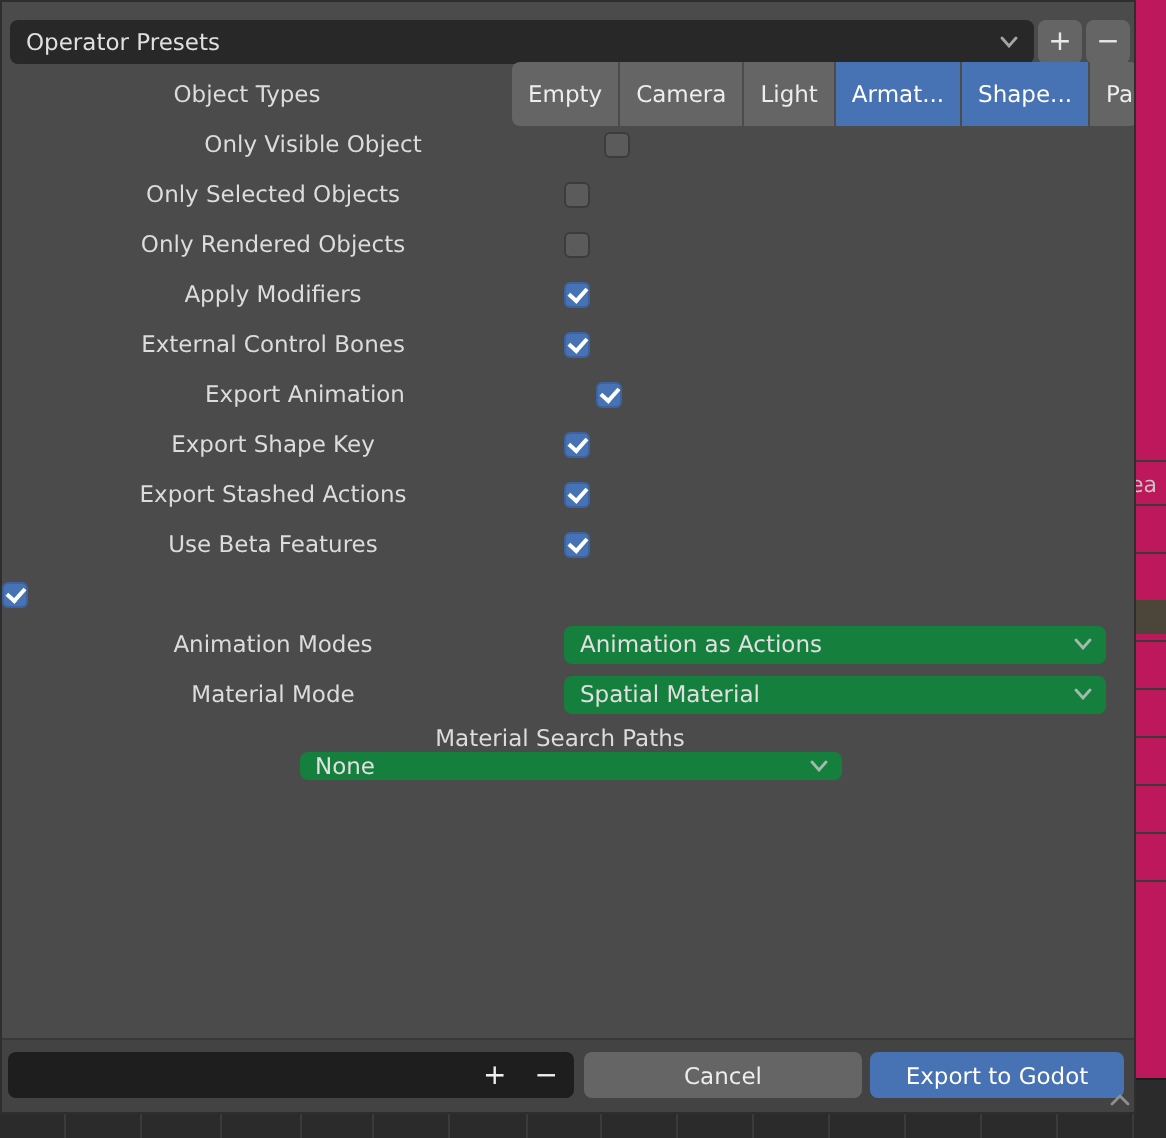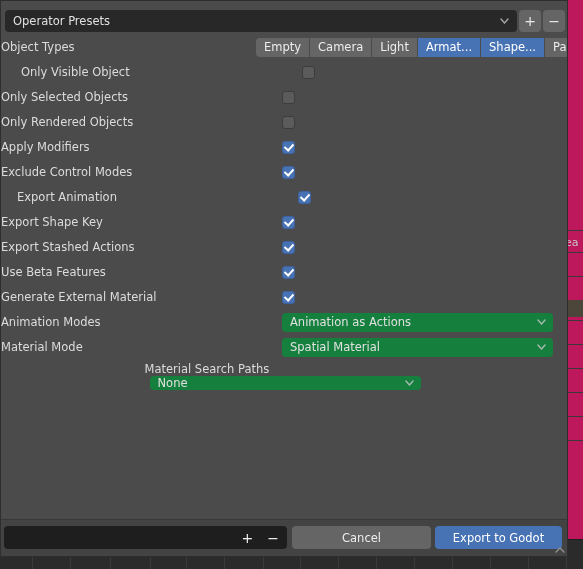--- a/index.html
+++ b/index.html
@@ -140,32 +140,32 @@
   .prop-row {
     position: absolute;
     left: 0;
     width: 568px;
     height: 20px;
     display: flex;
     align-items: center;
   }
   .prop-label {
     width: 281px;
-    text-align: left;
+    text-align: center;
     padding-right: 10px;
     box-sizing: border-box;
     color: #dcdcdc;
     font-size: 11.5px;
     white-space: nowrap;
   }
 
   
   .toggle-strip {
     display: flex;
-    height: 19px;
+    height: 32px;
     border-radius: 4px;
     overflow: hidden;
   }
   .toggle-btn {
     background: #656565;
     color: #ededed;
     font-size: 11.5px;
     display: flex;
     align-items: center;
     justify-content: center;
@@ -371,41 +371,40 @@
   </div>
   <div class="prop-row" style="top:111px;">
     <div class="prop-label">Only Rendered Objects</div>
     <div class="checkbox"></div>
   </div>
   <div class="prop-row" style="top:136px;">
     <div class="prop-label">Apply Modifiers</div>
     <div class="checkbox on"></div>
   </div>
   <div class="prop-row" style="top:161px;">
-    <div class="prop-label">Exclude Control Modes</div>
+    <div class="prop-label">External Control Bones</div>
     <div class="checkbox on"></div>
   </div>
   <div class="prop-row" style="top:186px;margin-left:16px;">
     <div class="prop-label">Export Animation</div>
     <div class="checkbox on"></div>
   </div>
   <div class="prop-row" style="top:211px;">
     <div class="prop-label">Export Shape Key</div>
     <div class="checkbox on"></div>
   </div>
   <div class="prop-row" style="top:236px;">
     <div class="prop-label">Export Stashed Actions</div>
     <div class="checkbox on"></div>
   </div>
   <div class="prop-row" style="top:261px;">
     <div class="prop-label">Use Beta Features</div>
     <div class="checkbox on"></div>
   </div>
   <div class="prop-row" style="top:286px;">
-    <div class="prop-label">Generate External Material</div>
     <div class="checkbox on"></div>
   </div>
 
   <div class="prop-row" style="top:311px;">
     <div class="prop-label">Animation Modes</div>
     <div class="dropdown">
       <span>Animation as Actions</span>
       <span class="chev">
         <svg width="9" height="6" viewBox="0 0 9 6">
             <path d="M1 1 L4.5 5 L8 1" stroke="#c9c9c9" stroke-width="1.4" fill="none" stroke-linecap="round"></path>

